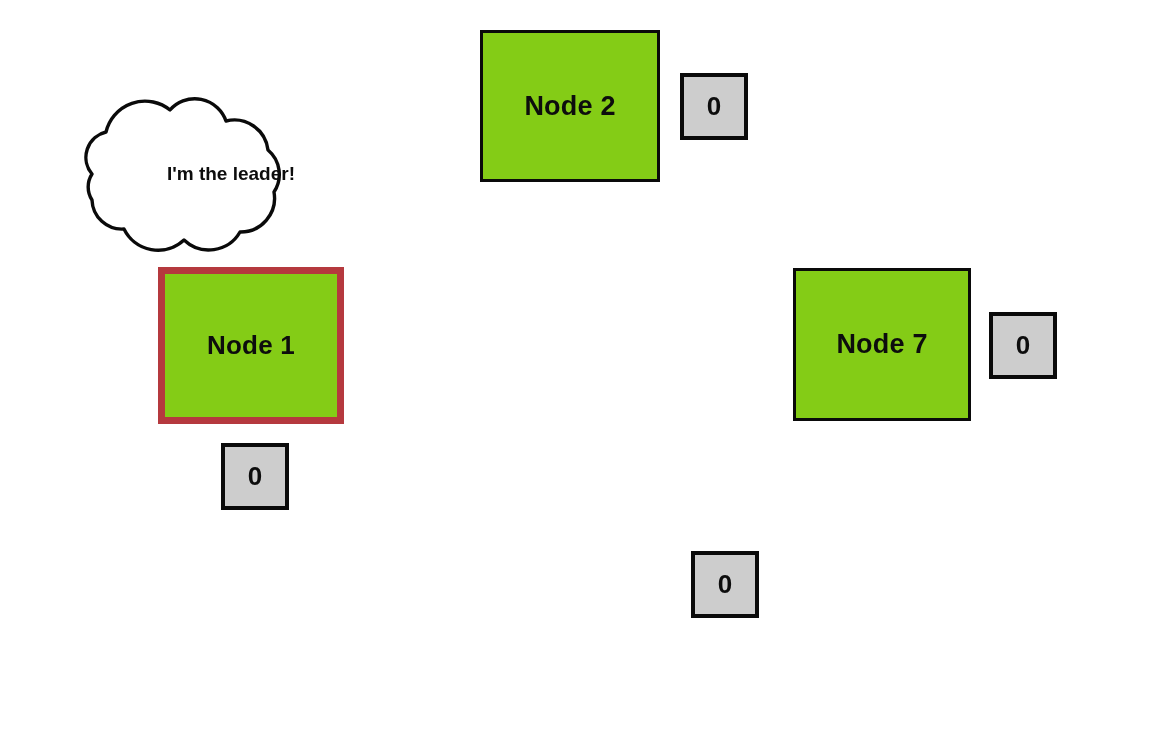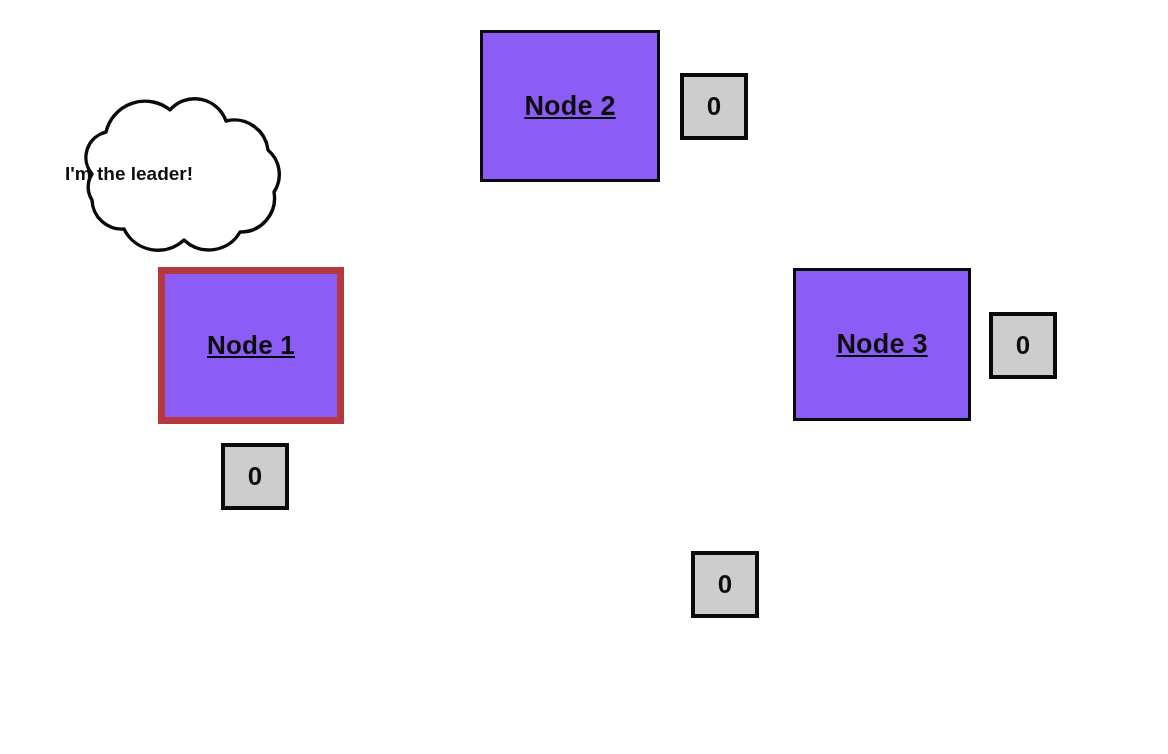--- a/index.html
+++ b/index.html
@@ -20,26 +20,25 @@
     position: absolute;
     left: 0;
     top: 0;
     width: 1168px;
     height: 754px;
   }
 
   .node {
     position: absolute;
     box-sizing: border-box;
-    background: #8b5cf6;
+    background: #84cc16;
     border: 3px solid #0a0a0a;
     display: flex;
     align-items: center;
     justify-content: center;
-    text-decoration: underline;
   }
   .node-leader {
     border: 7px solid #b5393e;
   }
   .node-label {
     font-size: 27px;
     font-weight: bold;
     color: #0d0d0d;
     letter-spacing: 0.2px;
     white-space: nowrap;
@@ -79,21 +78,21 @@
     overflow: visible;
   }
   .bubble-text {
     position: absolute;
     left: 0;
     top: 0;
     width: 230px;
     height: 168px;
     display: flex;
     align-items: center;
-    justify-content: flex-start;
+    justify-content: flex-end;
   }
   .bubble-text span {
     font-size: 19px;
     font-weight: bold;
     color: #0d0d0d;
     white-space: nowrap;
     transform: translate(3px, 2px);
     user-select: none;
   }
 </style>
@@ -129,21 +128,21 @@
   </div>
 
   <div class="node" style="left:480px; top:30px; width:180px; height:152px;">
     <span class="node-label">Node 2</span>
   </div>
   <div class="badge" style="left:680px; top:73px; width:68px; height:67px;">
     <span class="badge-value">0</span>
   </div>
 
   <div class="node" style="left:793px; top:268px; width:178px; height:153px;">
-    <span class="node-label">Node 3</span>
+    <span class="node-label">Node 7</span>
   </div>
   <div class="badge" style="left:989px; top:312px; width:68px; height:67px;">
     <span class="badge-value">0</span>
   </div>
 
   <div class="badge" style="left:691px; top:551px; width:68px; height:67px;">
     <span class="badge-value">0</span>
   </div>
 
 </div>

